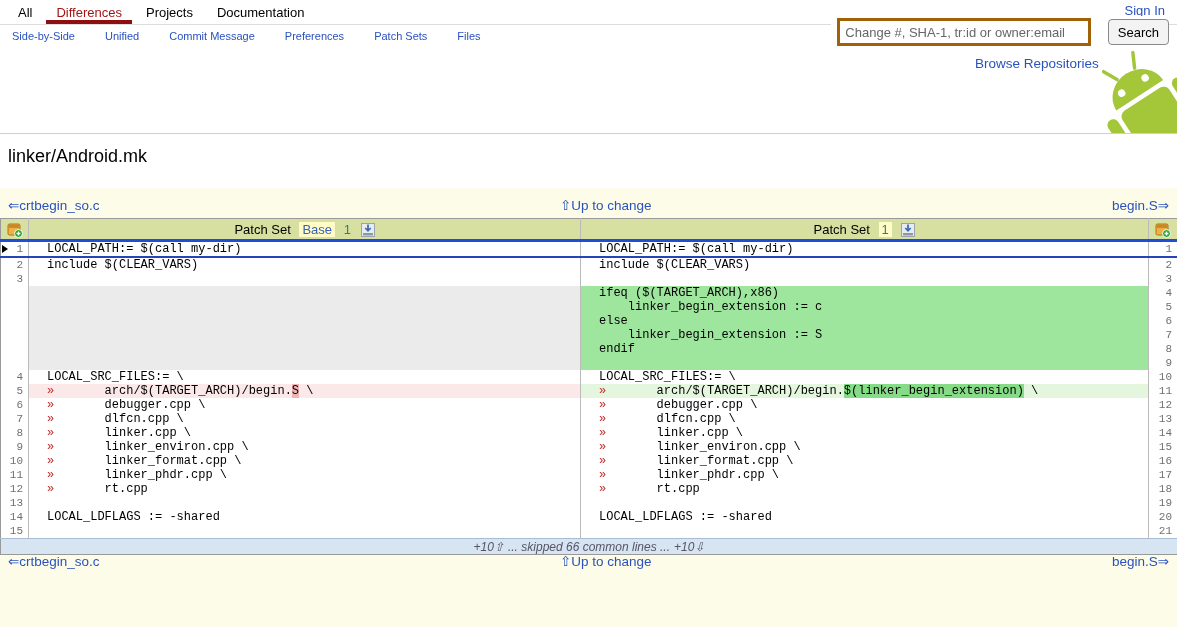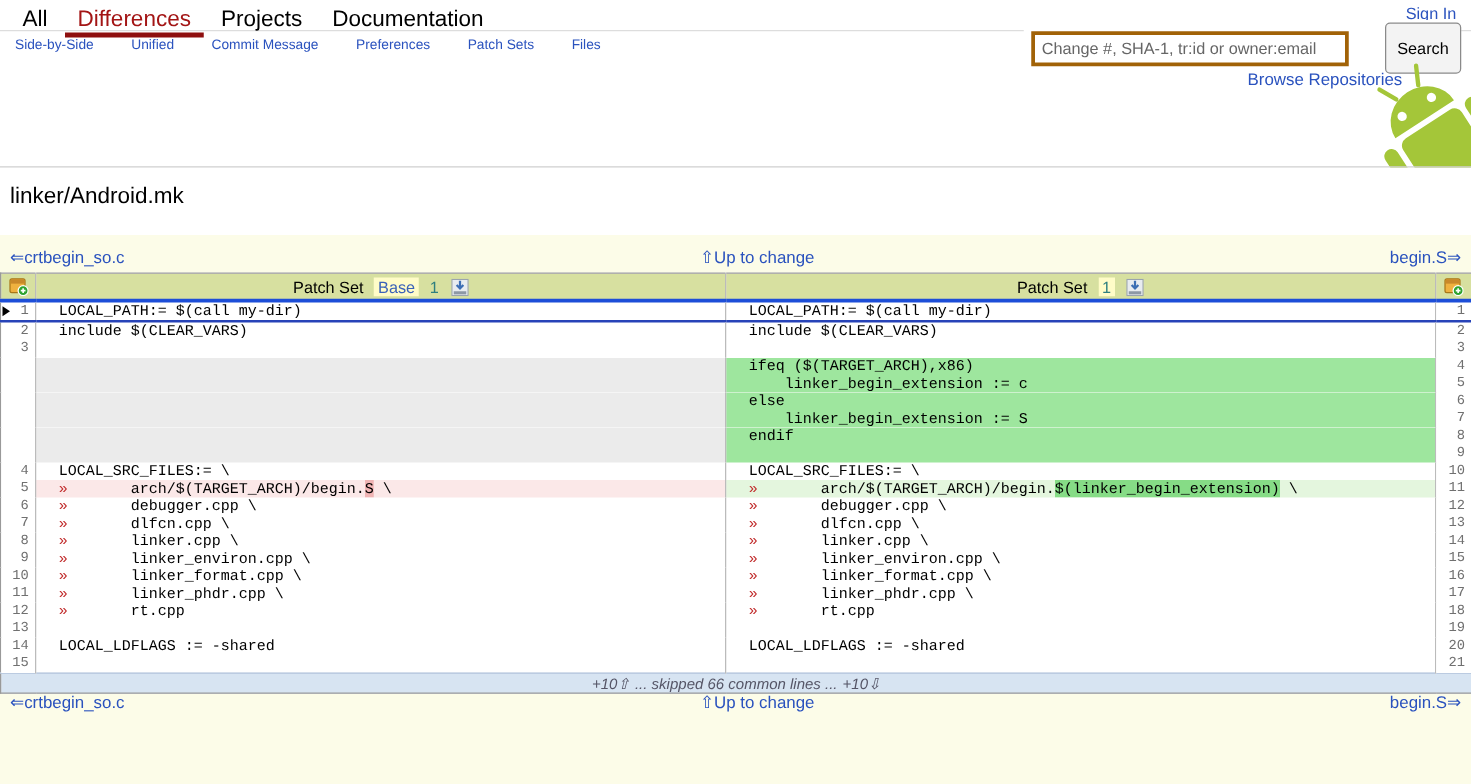--- a/index.html
+++ b/index.html
@@ -5,36 +5,36 @@
   html,body { margin:0; padding:0; }
   .screen {
     position:relative; width:1177px; height:627px; overflow:hidden;
     background:#ffffff; font-family:"Liberation Sans", sans-serif; color:#000;
   }
   a { text-decoration:none; cursor:pointer; }
 
   
   .topnav { position:absolute; top:0; left:0; width:100%; height:24px; border-bottom:1px solid #ddd; background:#fff; }
   .tabs { position:absolute; top:0; left:6px; white-space:nowrap; }
-  .tab { position:relative; display:inline-block; padding:5px 12px 3px; font-size:18px; color:#000; }
+  .tab { position:relative; display:inline-block; padding:5px 12px 3px; font-size:13px; color:#000; }
   .tab.active { color:#a31515; }
   .tab.active::after { content:""; position:absolute; left:2px; right:2px; bottom:-1px; height:4px; background:#8e0f0f; }
   .signin { position:absolute; top:3px; right:12px; font-size:13px; color:#2a52be; }
   .subnav { position:absolute; top:26px; left:12px; white-space:nowrap; }
   .subnav a { display:inline-block; margin-right:30px; font-size:11px; color:#2a52be; }
   .searchbox { position:absolute; top:16px; right:8px; white-space:nowrap; background:#fff; padding:2px 0 2px 6px; }
   .searchbox input { width:238px; height:18px; border:3px solid #a16207; padding:2px 5px; font-size:13px; color:#0f766e; font-family:"Liberation Sans",sans-serif; }
   .searchbox input::placeholder { color:#666; opacity:1; }
-  .searchbox button { margin-left:24px; height:41px; padding:2px 9px; font-size:13px; color:#000; background:#f3f3f3; border:1px solid #8a8a8a; border-radius:4px; font-family:"Liberation Sans",sans-serif;text-align:center; }
+  .searchbox button { margin-left:12px; height:26px; padding:2px 9px; font-size:13px; color:#000; background:#f3f3f3; border:1px solid #8a8a8a; border-radius:4px; font-family:"Liberation Sans",sans-serif;text-align:center; }
 
   
   .logo { position:absolute; top:52px; left:10px; }
   .logo-android { color:#97a0a6; font-size:16px; font-weight:bold; letter-spacing:5px; }
   .logo-osp { color:#a2c13c; font-size:37px; line-height:40px; letter-spacing:0.5px; margin-top:1px; }
-  .browse { position:absolute; top:56px; left:975px; font-size:13.5px; color:#2a52be;margin-left:23px; }
+  .browse { position:absolute; top:56px; left:975px; font-size:13.5px; color:#2a52be; }
   .robot-clip { position:absolute; top:50px; right:0; width:94px; height:84px; overflow:hidden; }
   .robot-clip svg { position:absolute; left:6px; top:-6px; transform:rotate(-33deg); }
   .logo-divider { position:absolute; top:133px; left:0; width:100%; border-top:1px solid #cfcfcf; }
 
   
   .page-title { position:absolute; top:146px; left:8px; font-size:18px; color:#000; }
   .cream { position:absolute; top:188px; left:0; width:100%; height:439px; background:#fcfce8; }
   .filenav { position:absolute; left:0; width:100%; padding:0 8px; box-sizing:border-box; display:flex; justify-content:space-between; font-size:13.5px; }
   .filenav a { color:#2a52be; }
   .filenav-top { top:197px; }

